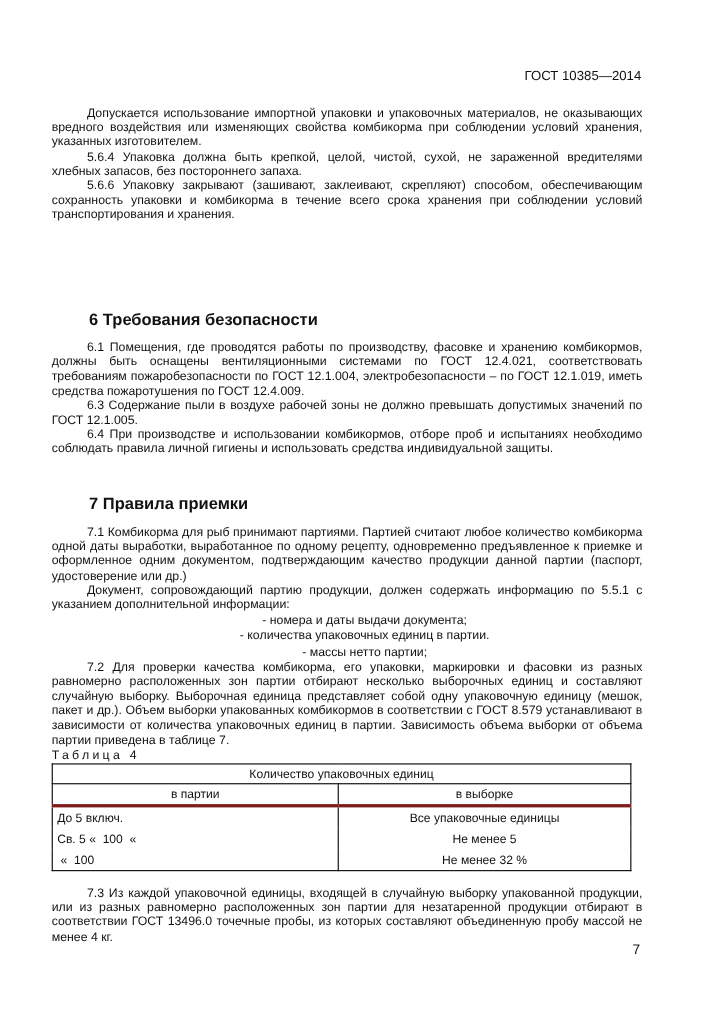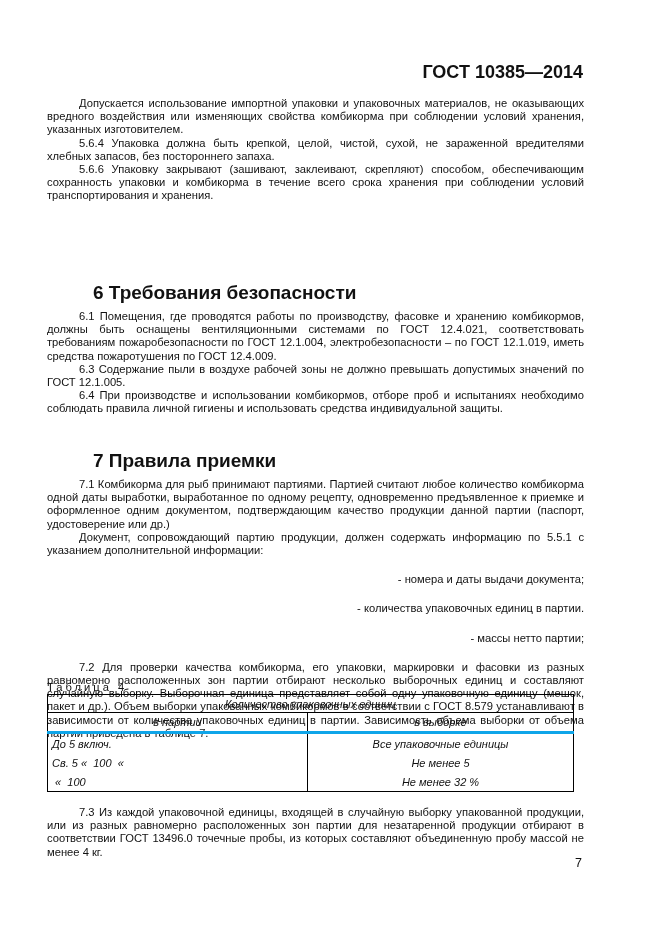--- a/index.html
+++ b/index.html
@@ -1,27 +1,27 @@
 <!DOCTYPE html>
 <html><head>
 <meta charset="utf-8">
 <style>
   html, body { margin: 0; padding: 0; background: #ffffff; }
   body { width: 661px; height: 936px; position: relative; overflow: hidden;
          font-family: "Liberation Sans", sans-serif; color: #111; }
-  .hdr { position: absolute; top: 62px; right: 78px; font-weight: bold; font-size: 18px; }
+  .hdr { position: absolute; top: 62px; right: 78px; font-weight: normal; font-size: 12px; }
   .txt { position: absolute; left: 47px; width: 537px; font-size: 11.2px; line-height: 13.2px; text-align: justify; }
   .txt p { margin: 0; text-indent: 32px; }
-  .txt p.li { text-indent: 32px; text-align: right; margin: 16px 0; }
-  h2 { position: absolute; left: 93px; margin: 0; font-size: 19px; font-weight: bold; }
+  .txt p.li { text-indent: 32px; text-align: center; margin: 1px 0; }
+  h2 { position: absolute; left: 81px; margin: 0; font-size: 15px; font-weight: bold; }
   .tcap { position: absolute; left: 47px; top: 681px; font-size: 11.2px; letter-spacing: 3px; }
   table { position: absolute; left: 47px; top: 694px; width: 527px; border-collapse: collapse;
           font-size: 11px; }
-  table td { border: 1.5px solid #000; padding: 0 4px; height: 17px; font-style: italic; }
-  table tr.h2row td { border-bottom: 3px solid #0ea5e9; height: 18px; }
+  table td { border: 1.5px solid #000; padding: 0 4px; height: 17px; }
+  table tr.h2row td { border-bottom: 3px solid #7f1d1d; height: 18px; }
   table tr.body td { border-top: none; border-bottom: none; height: 19px; }
   table tr.body.last td { border-bottom: 1.5px solid #000; }
   .c { text-align: center; }
   .pno { position: absolute; left: 575px; top: 856px; font-size: 12.5px; }
 </style>
 </head>
 <body>
 
 <div class="hdr">ГОСТ 10385—2014</div>
 

